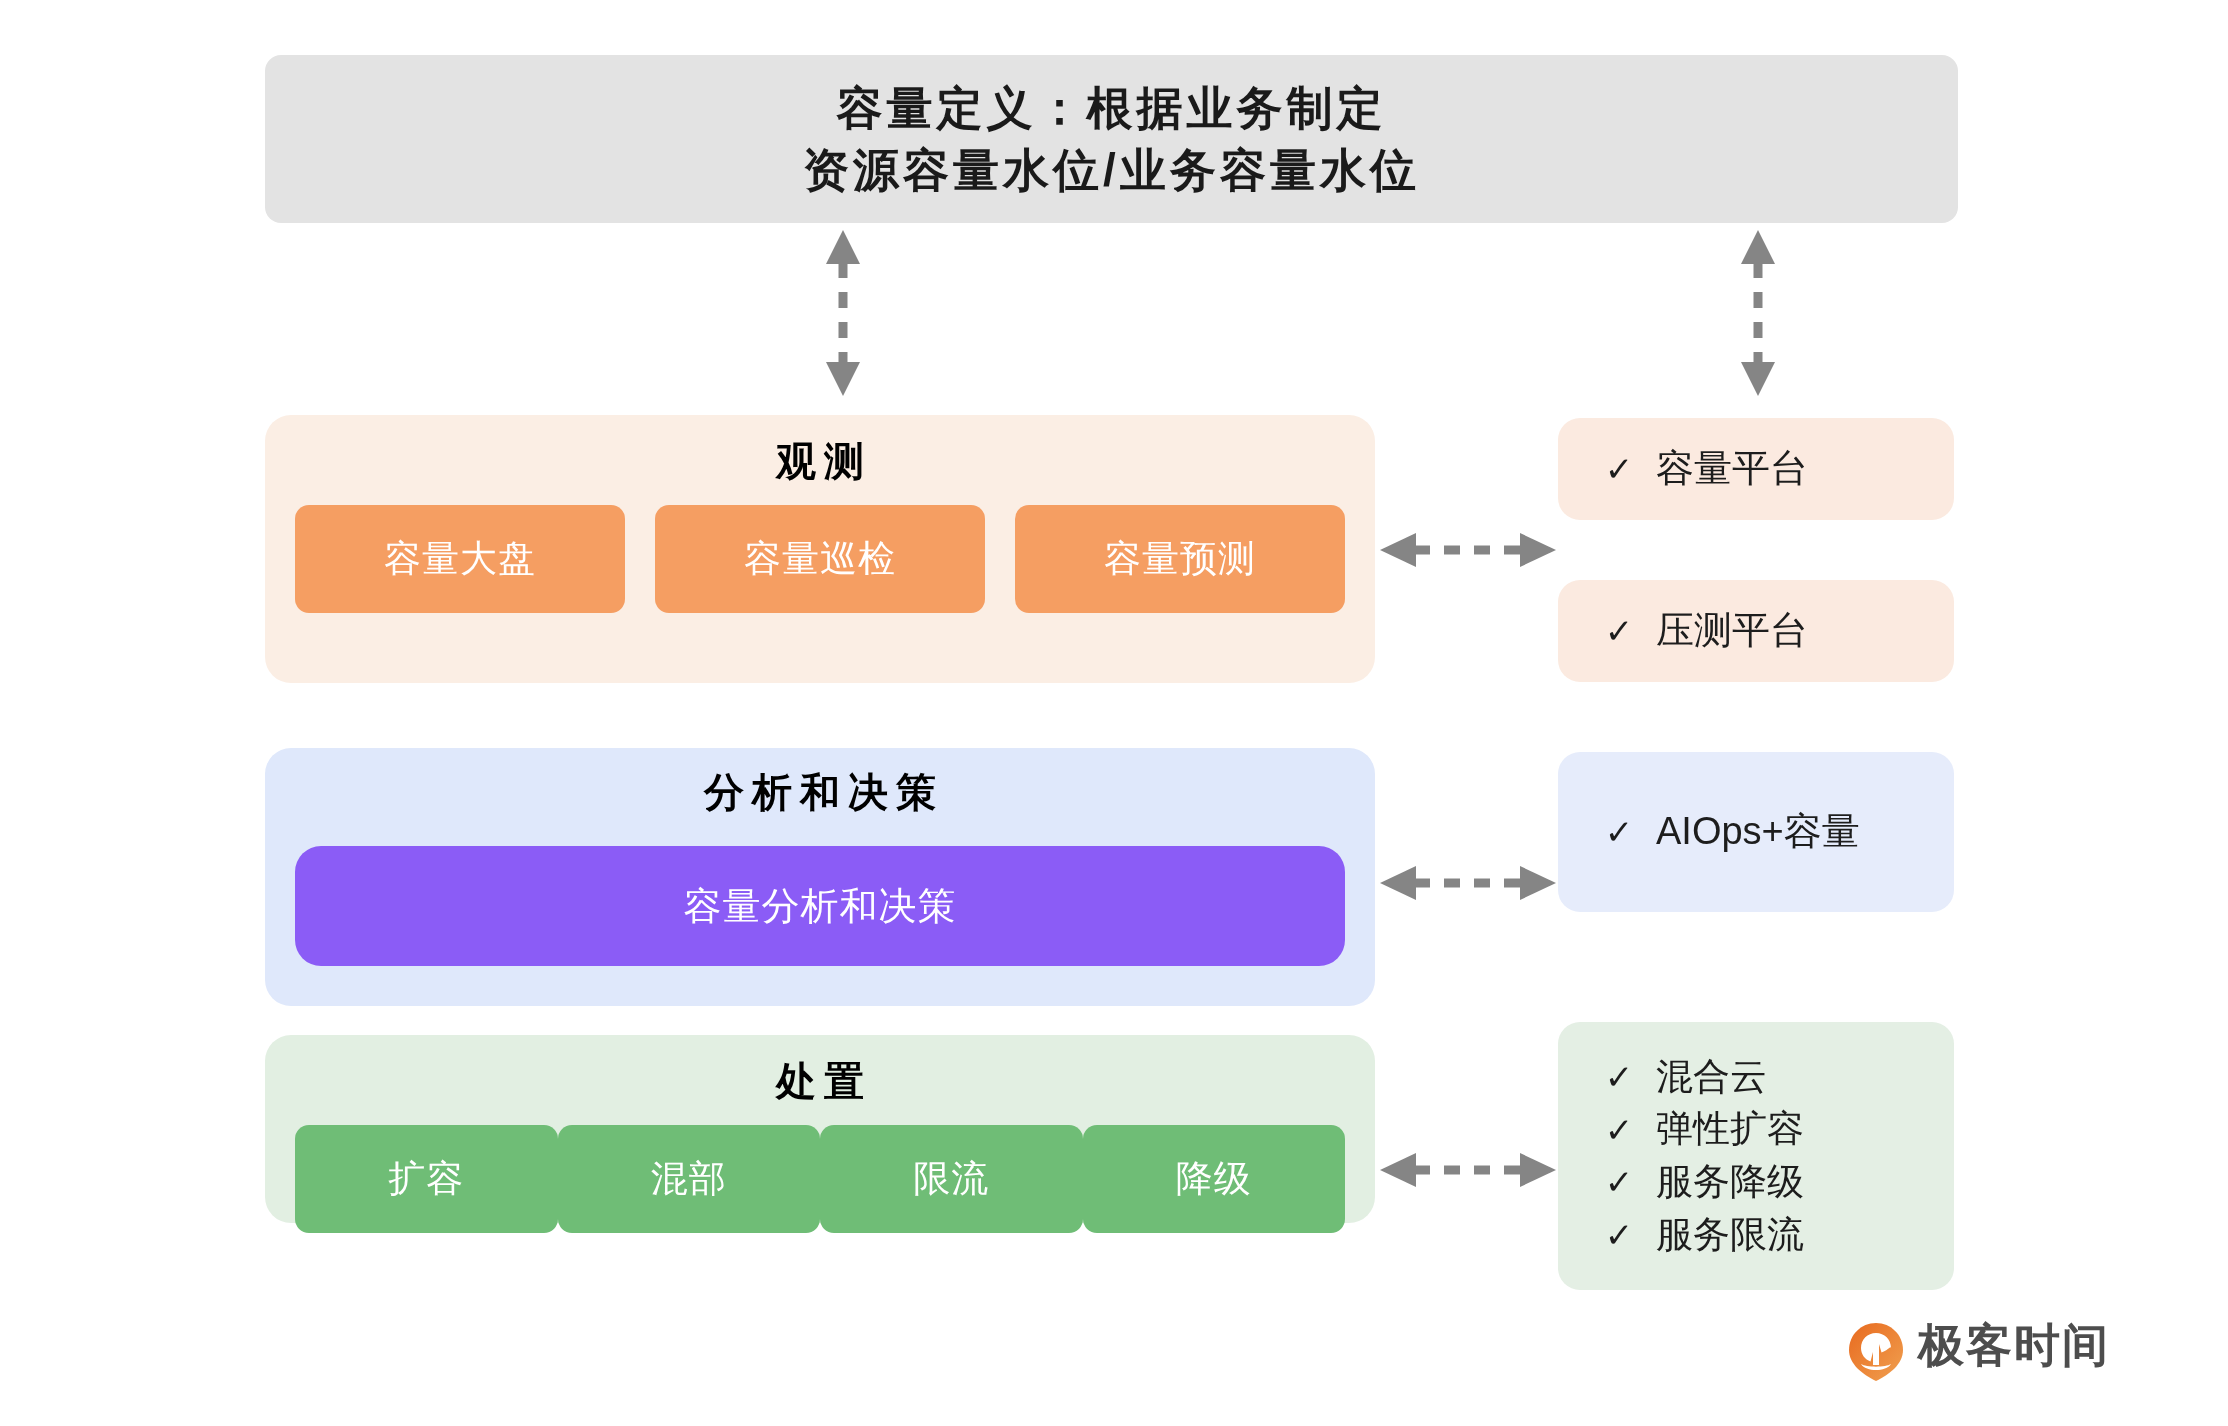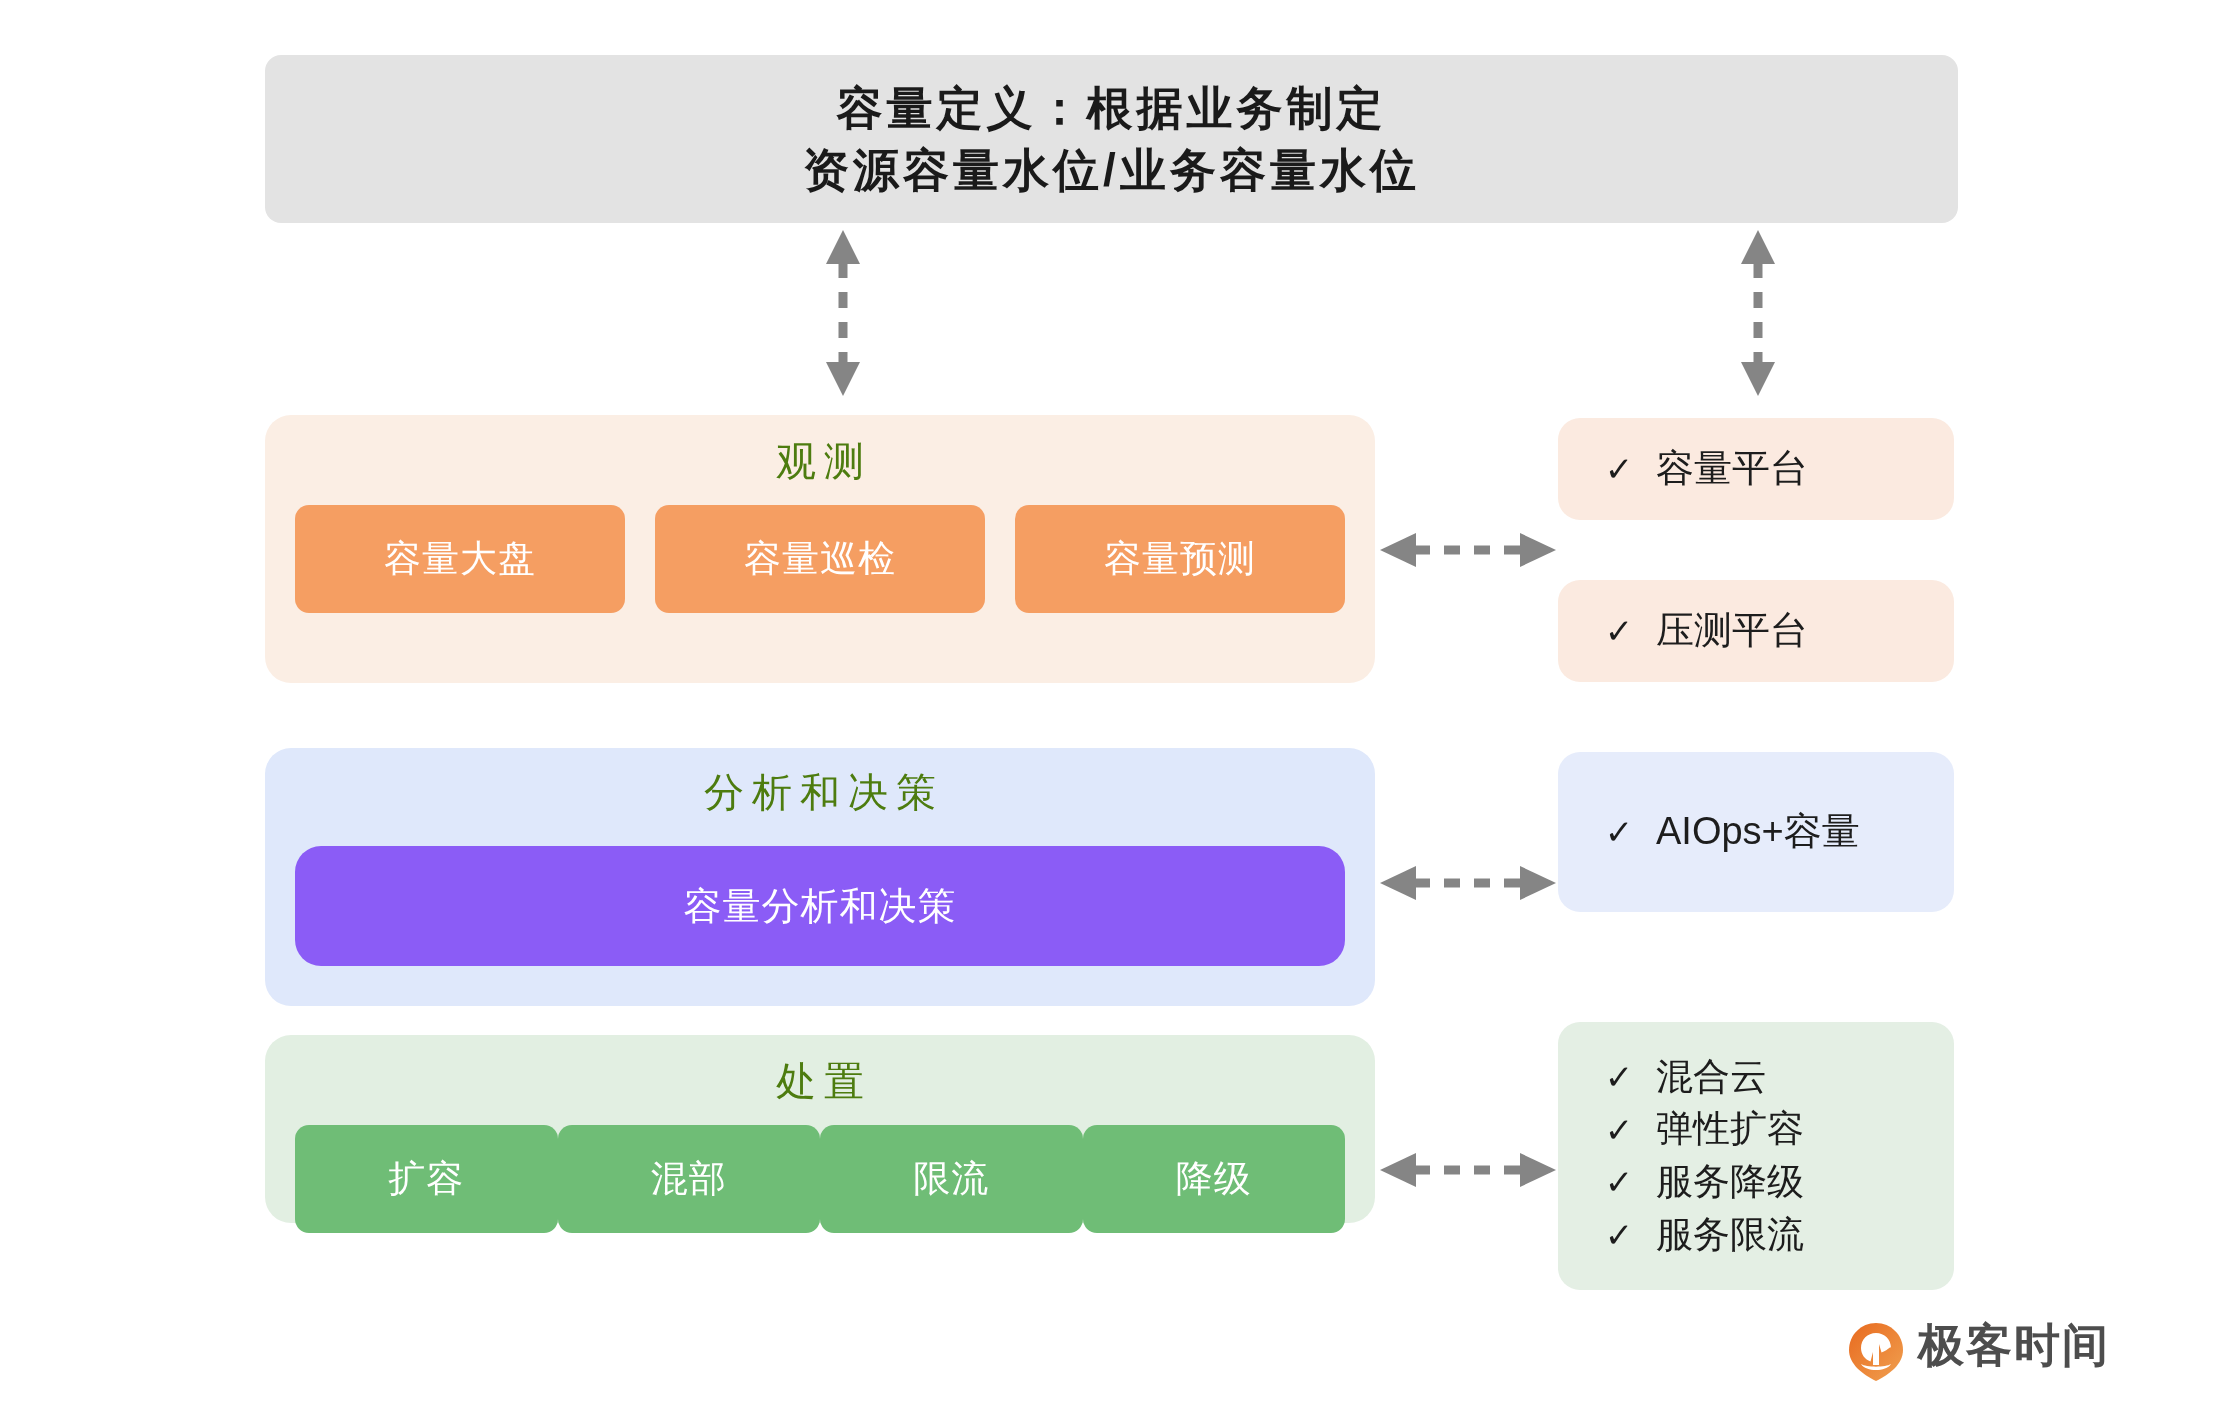--- a/index.html
+++ b/index.html
@@ -63,22 +63,22 @@
     position: absolute;
     left: 265px;
     width: 1110px;
     border-radius: 26px;
     display: flex;
     flex-direction: column;
     align-items: center;
   }
   .panel-title {
     font-size: 40px;
-    font-weight: 400;
-    color: #4d7c0f;
+    font-weight: 700;
+    color: #000000;
     letter-spacing: 8px;
     text-indent: 8px;
     line-height: 1;
   }
   .pill-row {
     display: flex;
     width: 100%;
     justify-content: space-between;
   }
 

